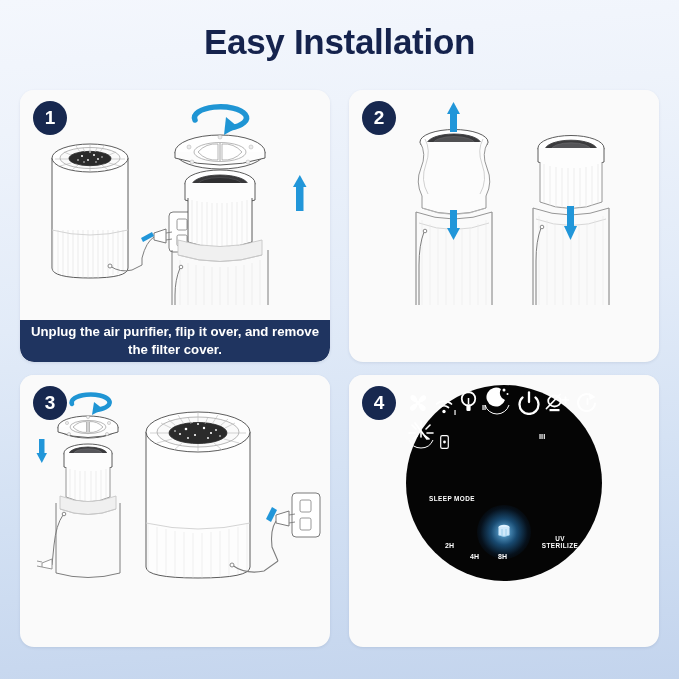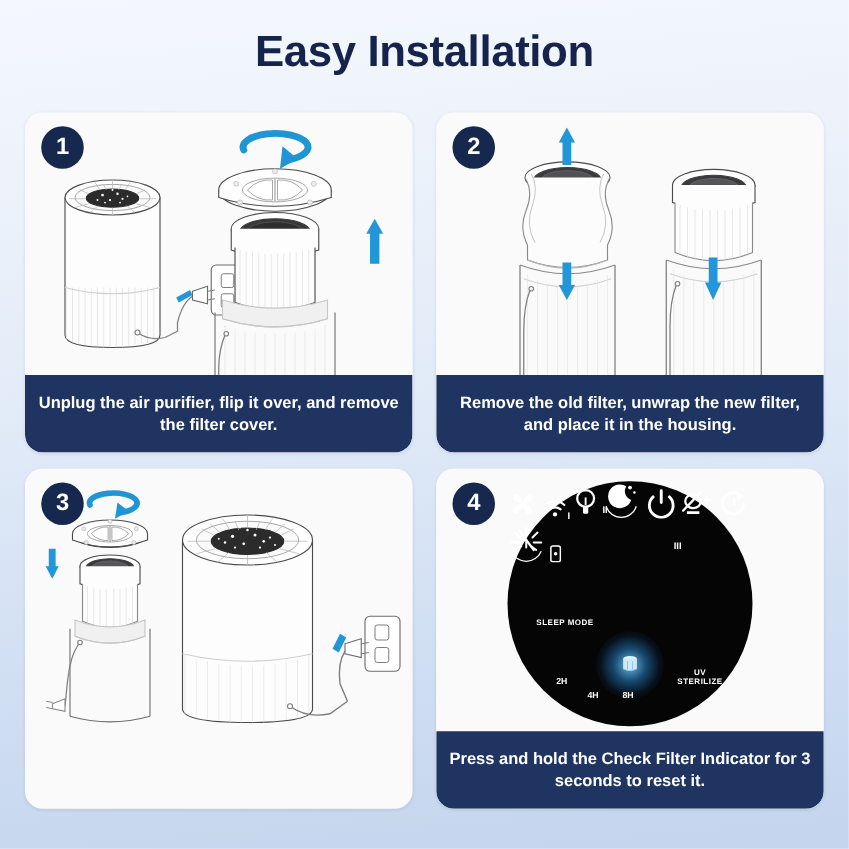--- a/index.html
+++ b/index.html
@@ -23,21 +23,21 @@
     background:#fafafa;border-radius:14px;overflow:hidden;
     box-shadow:0 1px 3px rgba(30,50,90,.10);
   }
   .card.c1{left:0;top:0;}
   .card.c2{left:329px;top:0;}
   .card.c3{left:0;top:285px;}
   .card.c4{left:329px;top:285px;}
 
   .art{position:absolute;left:0;top:0;width:310px;height:215px;background:#fafafa;overflow:hidden;}
   .caption{
-    position:absolute;left:0;bottom:0;width:310px;height:62px;
+    position:absolute;left:0;bottom:0;width:310px;height:42px;
     background:#1f3460;color:#ffffff;border-radius:0 0 14px 14px;
     display:flex;align-items:center;justify-content:center;text-align:center;
     font-size:13.2px;line-height:1.34;font-weight:bold;padding:0 10px;box-sizing:border-box;
   }
   .badge{
     position:absolute;left:13px;top:11px;width:34px;height:34px;border-radius:50%;
     background:#17284f;color:#fff;display:flex;align-items:center;justify-content:center;
     font-size:19px;font-weight:bold;z-index:6;
   }
 
@@ -283,21 +283,20 @@
             <path d="M192 138 Q187 151 187 171 L187 215" stroke="#7d7d7d" stroke-width="1"></path>
             <circle cx="193" cy="137" r="1.8" fill="#ffffff" stroke="#7d7d7d"></circle>
           </g>
           <g>
             <rect x="218" y="116" width="7" height="22" fill="#2196d9"></rect>
             <path d="M215 136 L221.5 150 L228 136 Z" fill="#2196d9"></path>
           </g>
         </svg>
       </div>
       <div class="badge">2</div>
-      <div class="caption">Remove the old filter, unwrap the new filter, and place it in the housing.</div>
     </div>
 
     <div class="card c3">
       <div class="art">
         <svg width="310" height="215" viewBox="0 0 310 215">
           <g fill="none" stroke="#4a4a4a" stroke-width="0.9">
 
             <ellipse cx="68" cy="52" rx="30" ry="11" fill="#ffffff"></ellipse>
             <path d="M38 52 L38 57 Q68 68 98 57 L98 52" fill="#fdfdfd"></path>
             <ellipse cx="68" cy="52" rx="18" ry="6.6" fill="#ffffff" stroke="#9a9a9a" stroke-width="0.7"></ellipse>
@@ -519,17 +518,16 @@
 
           
           <svg style="left:122px;top:153px;" width="9" height="14" viewBox="0 0 9 14">
             <rect x="0.7" y="0.7" width="7.6" height="12.6" rx="1.6" fill="none" stroke="#fff" stroke-width="1.2"></rect>
             <circle cx="4.5" cy="7" r="1.4" fill="#fff"></circle>
           </svg>
 
         </div>
       </div>
       <div class="badge">4</div>
-      <div class="caption">Press and hold the Check Filter Indicator for 3 seconds to reset it.</div>
     </div>
 
   </div>
 </div>
 
 </body></html>

